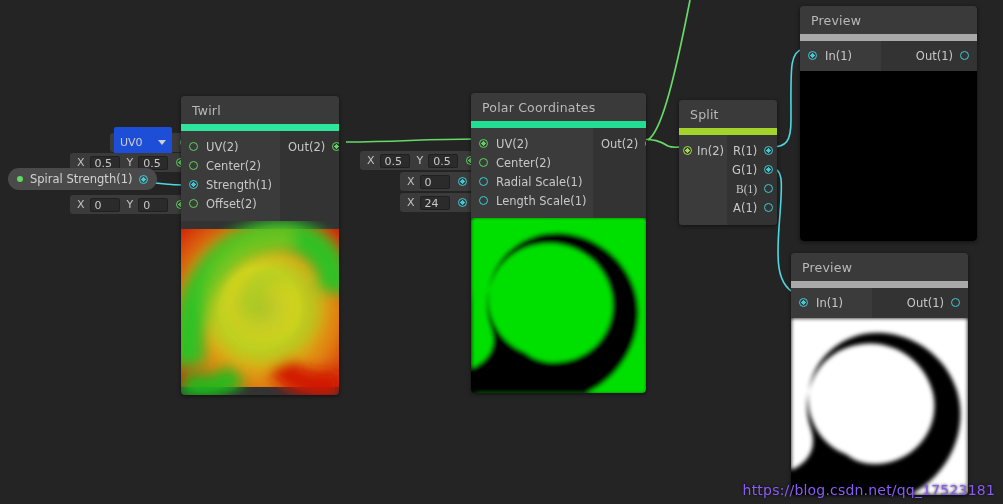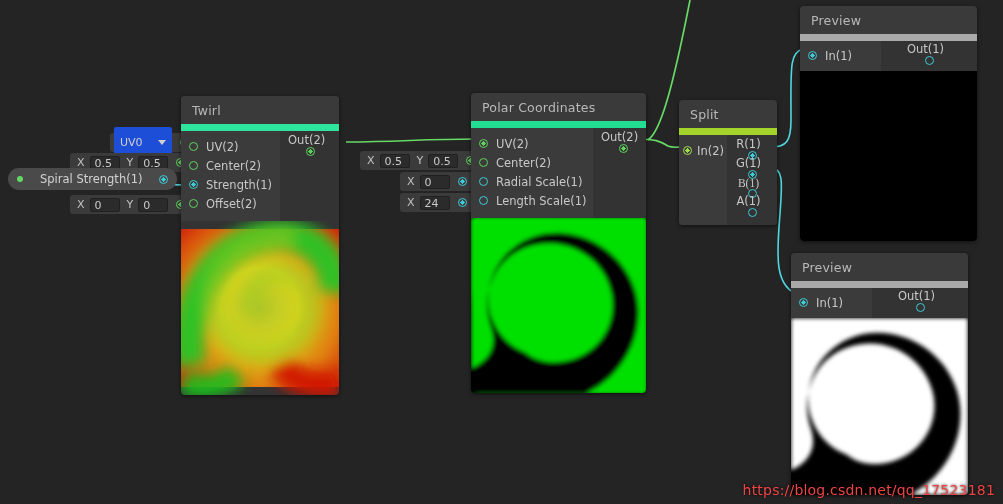--- a/index.html
+++ b/index.html
@@ -23,21 +23,21 @@
   .accent{height:7px;width:100%;}
   .accent.teal{background:#2ee59d;}
   .accent.teal2{background:#23dd93;}
   .accent.lime{background:#a4d32b;}
   .accent.gray{background:#a9a9a9;}
 
   .ports{display:flex;background:#333333;}
   .col-in{background:#3b3b3b;}
   .col-out{background:#333333;flex:1;}
   .port-row{display:flex;align-items:center;height:19px;padding:0 8px;}
-  .port-row.out{justify-content:flex-end;flex-direction:column;}
+  .port-row.out{justify-content:flex-end;}
   .plabel{color:#c8c8c8;font-size:11.5px;white-space:nowrap;}
   .plabel.out{margin-right:7px;}
 
   
   .dot{width:9px;height:9px;border-radius:50%;box-sizing:border-box;flex:none;}
   .dot.ring{background:transparent;border:1.6px solid currentColor;}
   .dot.filled{border:1.6px solid currentColor;background:radial-gradient(circle,currentColor 0 2px,transparent 2.2px);}
   .dot.in{margin-right:8px;}
   .c-green{color:#5fd35f;}
   .c-cyan{color:#3ecbd6;}
@@ -53,27 +53,27 @@
   .wfield{background:#2b2b2b;border:1px solid #202020;border-radius:2px;
           color:#c9c9c9;font-size:11px;height:14px;line-height:14px;
           padding:0 4px;min-width:30px;box-sizing:border-box;}
   .wdot{margin:0 6px 0 8px;}
   .wdropdown{background:#1d4ed8;border-radius:2px;color:#cfcfcf;font-size:11px;
              height:31px;line-height:15px;padding:0 6px;display:flex;align-items:center;gap:15px;}
   .caret{width:0;height:0;border-left:4px solid transparent;border-right:4px solid transparent;
          border-top:5px solid #cfcfcf;}
 
   
-  .pill{position:absolute;display:flex;align-items:center;gap:17px;
+  .pill{position:absolute;display:flex;align-items:center;gap:7px;
         background:#4a4a4a;border-radius:11px;height:22px;padding:0 9px;z-index:9;}
   .pill .pdot{width:6px;height:6px;border-radius:50%;background:#63d863;flex:none;}
   .pill .ptext{color:#d2d2d2;font-size:11.5px;white-space:nowrap;}
 
   
-  .watermark{position:absolute;right:8px;bottom:6px;color:#ef4444;
+  .watermark{position:absolute;right:8px;bottom:6px;color:#8b5cf6;
              font-size:14px;z-index:40;letter-spacing:.2px;
              text-shadow:0 0 3px rgba(0,0,0,.9);}
 </style>
 </head>
 <body>
 
 <div id="canvas">
 
   <svg class="wires" viewBox="0 0 1003 504">
 

